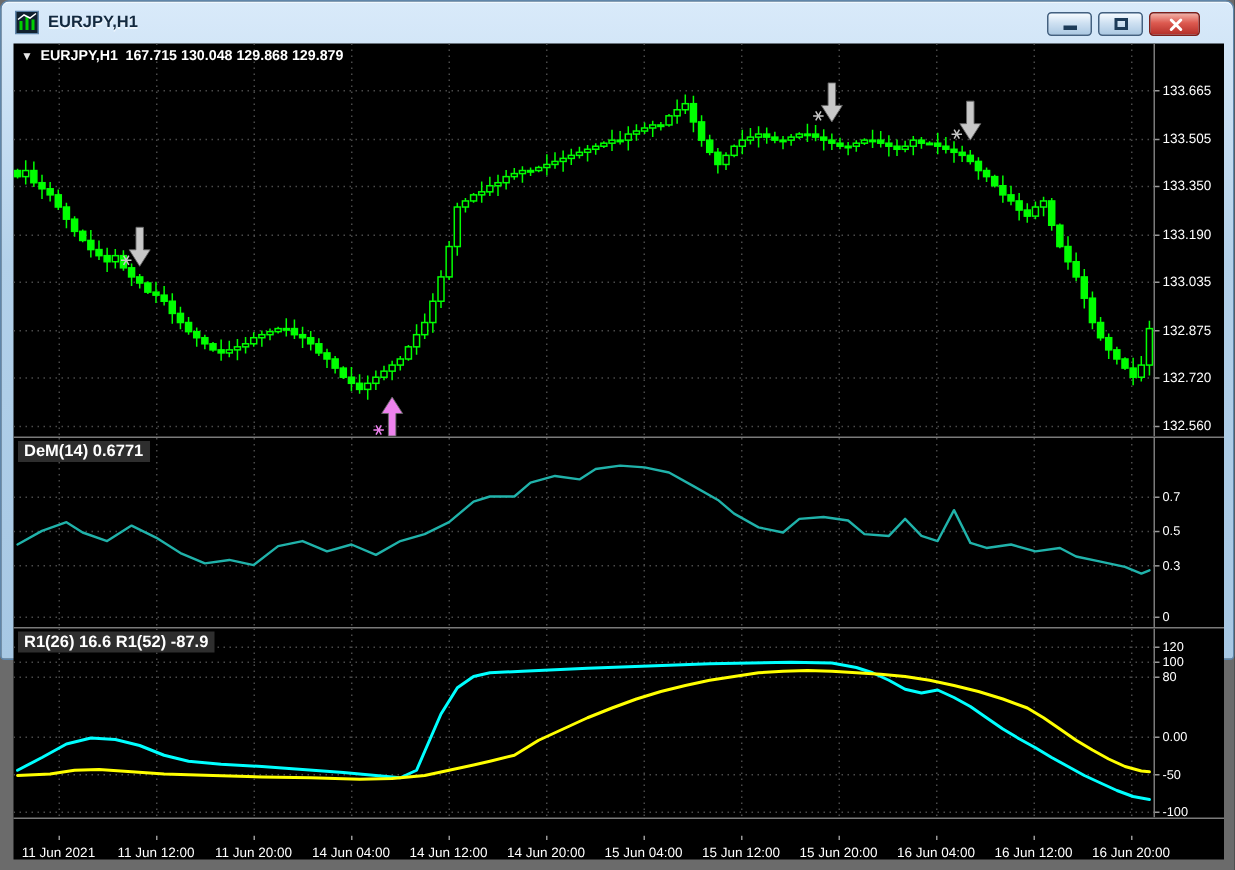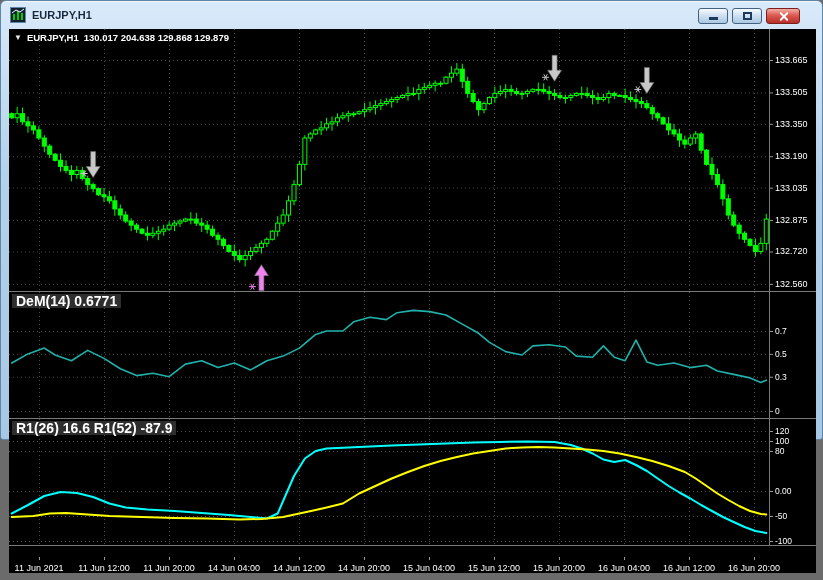--- a/index.html
+++ b/index.html
@@ -23,21 +23,21 @@
   .panel{position:absolute;left:0;width:807px}
   #p-main{top:0;height:262px}
   #p-dem{top:263px;height:126px}
   #p-r1{top:390px;height:126px}
   .timeaxis{position:absolute;top:528px;left:0;width:807px;height:27px}
   .sep{position:absolute;left:0;width:807px;height:1px;background:#7a7a7a}
   svg{display:block;font-family:"Liberation Sans",sans-serif}
   .legend{position:absolute;left:5px;top:3px;display:flex;align-items:center;gap:5px;
           color:#fff;font-size:9.5px;font-weight:600;pointer-events:none}
   .legend .tri{font-size:8px;line-height:8px;color:#e8e8e8}
-  .ind-label{position:absolute;left:3px;top:2px;color:#fff;font-size:14px;font-weight:600;
+  .ind-label{position:absolute;left:3px;top:2px;color:#fff;font-size:11px;font-weight:600;
              background:#2e2e2e;padding:1px 4px;line-height:12px}
 </style>
 </head>
 <body>
 
 <div class="win">
   <div class="titlebar">
     <div class="app-icon">
       <svg width="16" height="16">
         <rect x="0.5" y="0.5" width="15" height="15" fill="#10202e" stroke="#5f85a9"></rect>
@@ -682,21 +682,21 @@
           <g>
             <path d="M 635.3571428571429 38.43619489559377 h5 v15 h4.5 L 637.8571428571429 64.43619489559377 L 630.8571428571429 53.43619489559377 h4.5 z" fill="#c8c8c8" stroke="#666" stroke-width="0.6"></path>
             <line x1="625.3571428571429" y1="60.43619489559377" x2="632.3571428571429" y2="60.43619489559377" stroke="#c8c8c8" stroke-width="1"></line>
             <line x1="627.1071428571429" y1="57.40510598234824" x2="630.6071428571429" y2="63.467283808839305" stroke="#c8c8c8" stroke-width="1"></line>
             <line x1="630.6071428571429" y1="57.40510598234824" x2="627.1071428571429" y2="63.467283808839305" stroke="#c8c8c8" stroke-width="1"></line>
           </g>
         </svg>
       <div class="legend">
         <span class="tri">▼</span>
         <span>EURJPY,H1</span>
-        <span>130.017 204.638 129.868 129.879</span>
+        <span>167.715 130.048 129.868 129.879</span>
       </div>
     </div>
     <div class="sep" style="top:262px"></div>
 
     <div class="panel" id="p-dem">
       <svg id="svg-dem" width="807" height="126">
           <line x1="30.5" y1="0" x2="30.5" y2="126" stroke="#4a4a4a" stroke-dasharray="1 3"></line>
           <line x1="95.5" y1="0" x2="95.5" y2="126" stroke="#4a4a4a" stroke-dasharray="1 3"></line>
           <line x1="160.5" y1="0" x2="160.5" y2="126" stroke="#4a4a4a" stroke-dasharray="1 3"></line>
           <line x1="225.5" y1="0" x2="225.5" y2="126" stroke="#4a4a4a" stroke-dasharray="1 3"></line>

